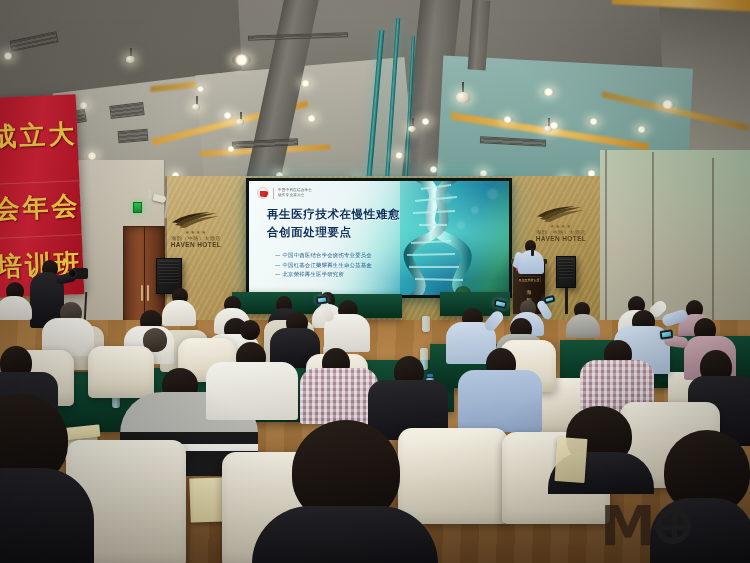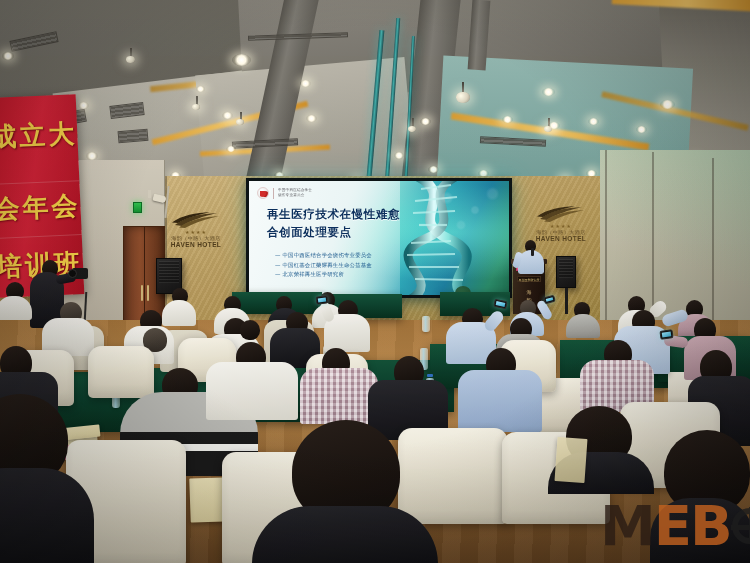--- a/index.html
+++ b/index.html
@@ -772,17 +772,16 @@
   <div class="head" style="left:664px; top:430px; width:86px; height:84px;"></div>
   <div class="torso t-dark" style="left:650px; top:498px; width:104px; height:66px; border-radius:40px 40px 0 0;"></div>
 
   <div class="folder" style="left:556px; top:438px; width:30px; height:44px; transform:rotate(4deg); opacity:.9;"></div>
 
   <div class="warmth"></div>
   <div class="vignette"></div>
 
   <div class="watermark">
     <span class="wm-dark" style="color:#2a1c14;">M</span>
-      <span>EB</span>
       <span class="wm-o"></span>
   </div>
 
 </div>
 
 </body></html>

